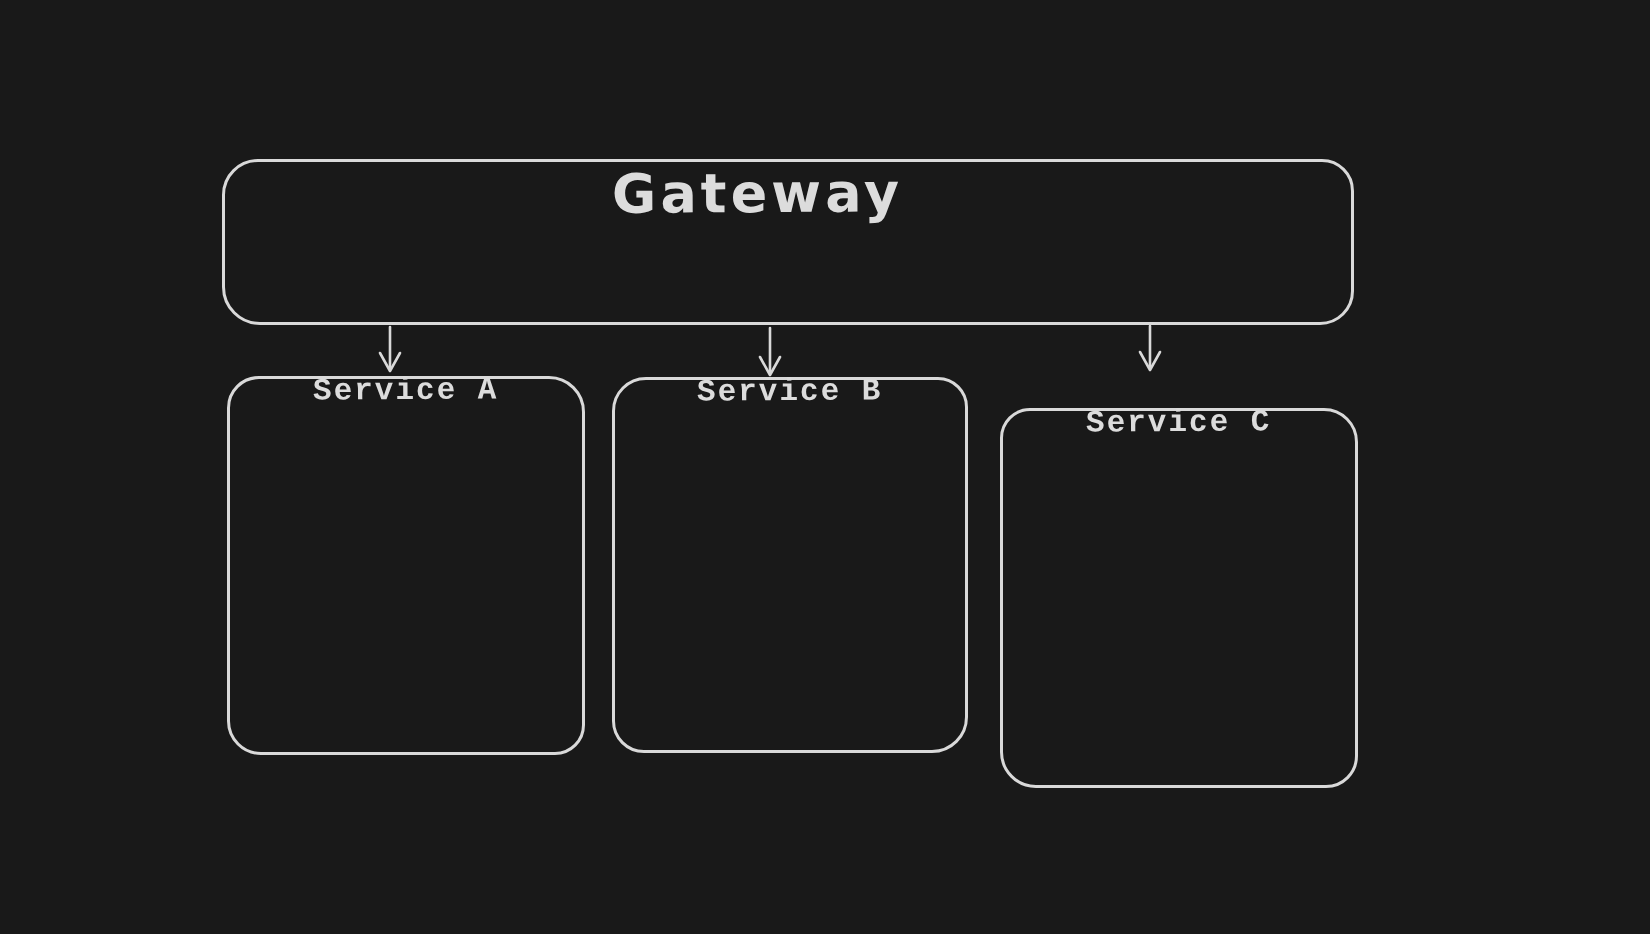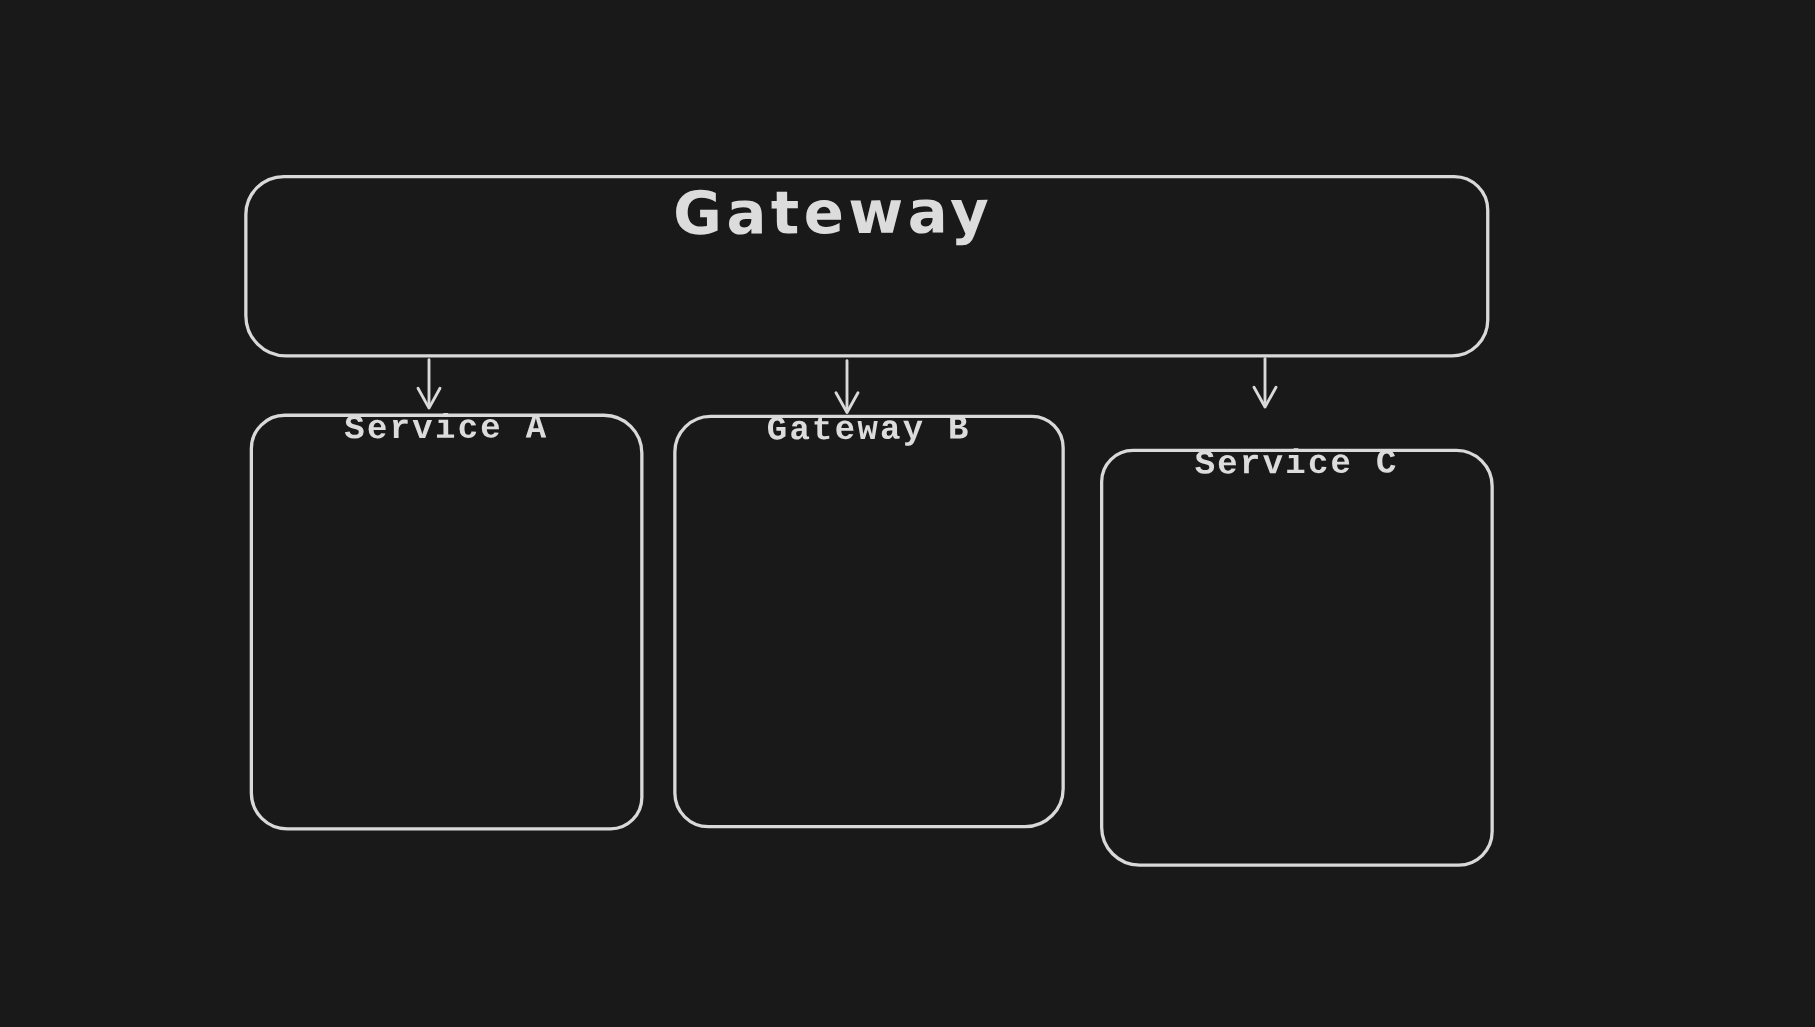--- a/index.html
+++ b/index.html
@@ -85,21 +85,21 @@
 
   <div class="node node-gateway">
     <span class="gateway-label">Gateway</span>
   </div>
 
   <div class="node node-service-a">
     <span class="service-label">Service A</span>
   </div>
 
   <div class="node node-service-b">
-    <span class="service-label">Gateway B</span>
+    <span class="service-label">Service B</span>
   </div>
 
   <div class="node node-service-c">
     <span class="service-label">Service C</span>
   </div>
 
   <svg class="edges-layer" viewBox="0 0 1650 934" xmlns="http://www.w3.org/2000/svg">
     <g>
       <line x1="390" y1="327" x2="390" y2="367"></line>
       <polyline points="380,353 390,371 400,353"></polyline>

